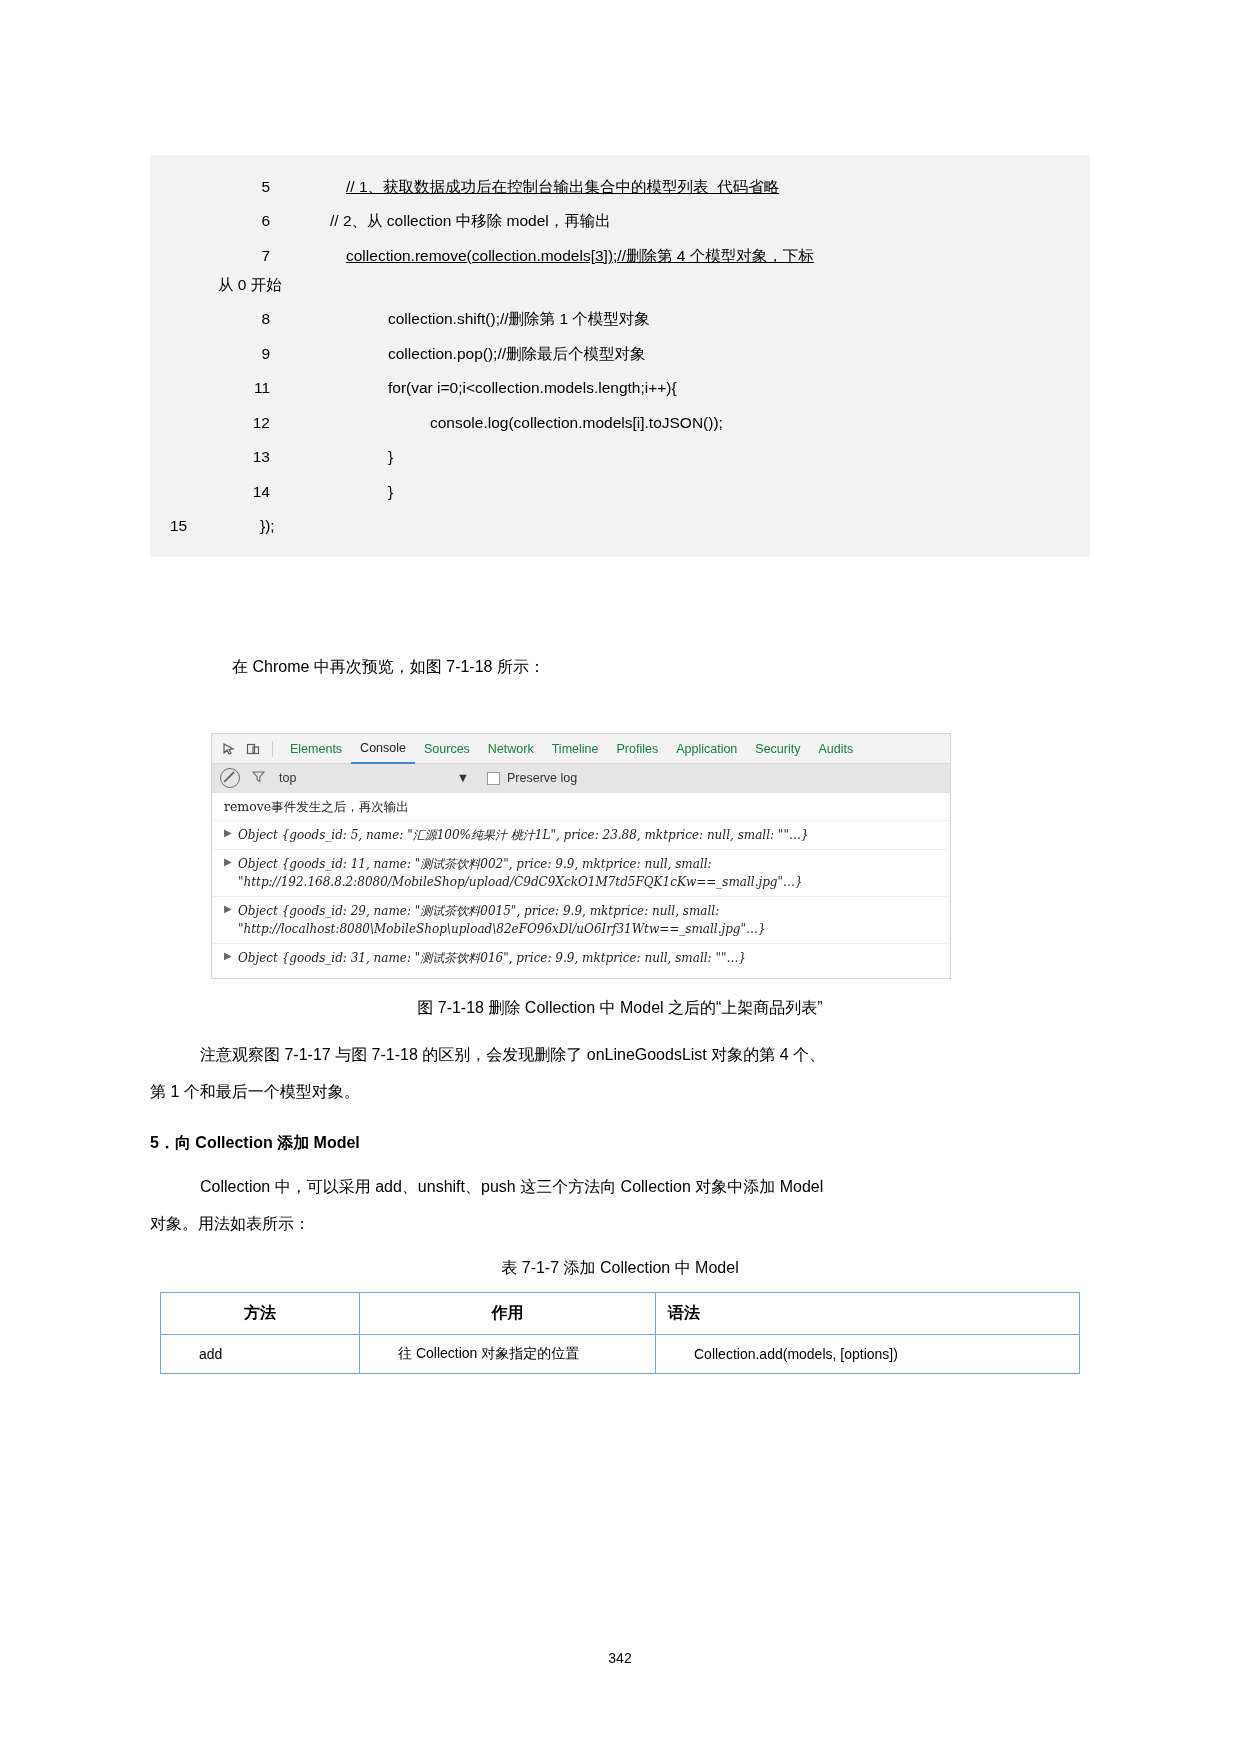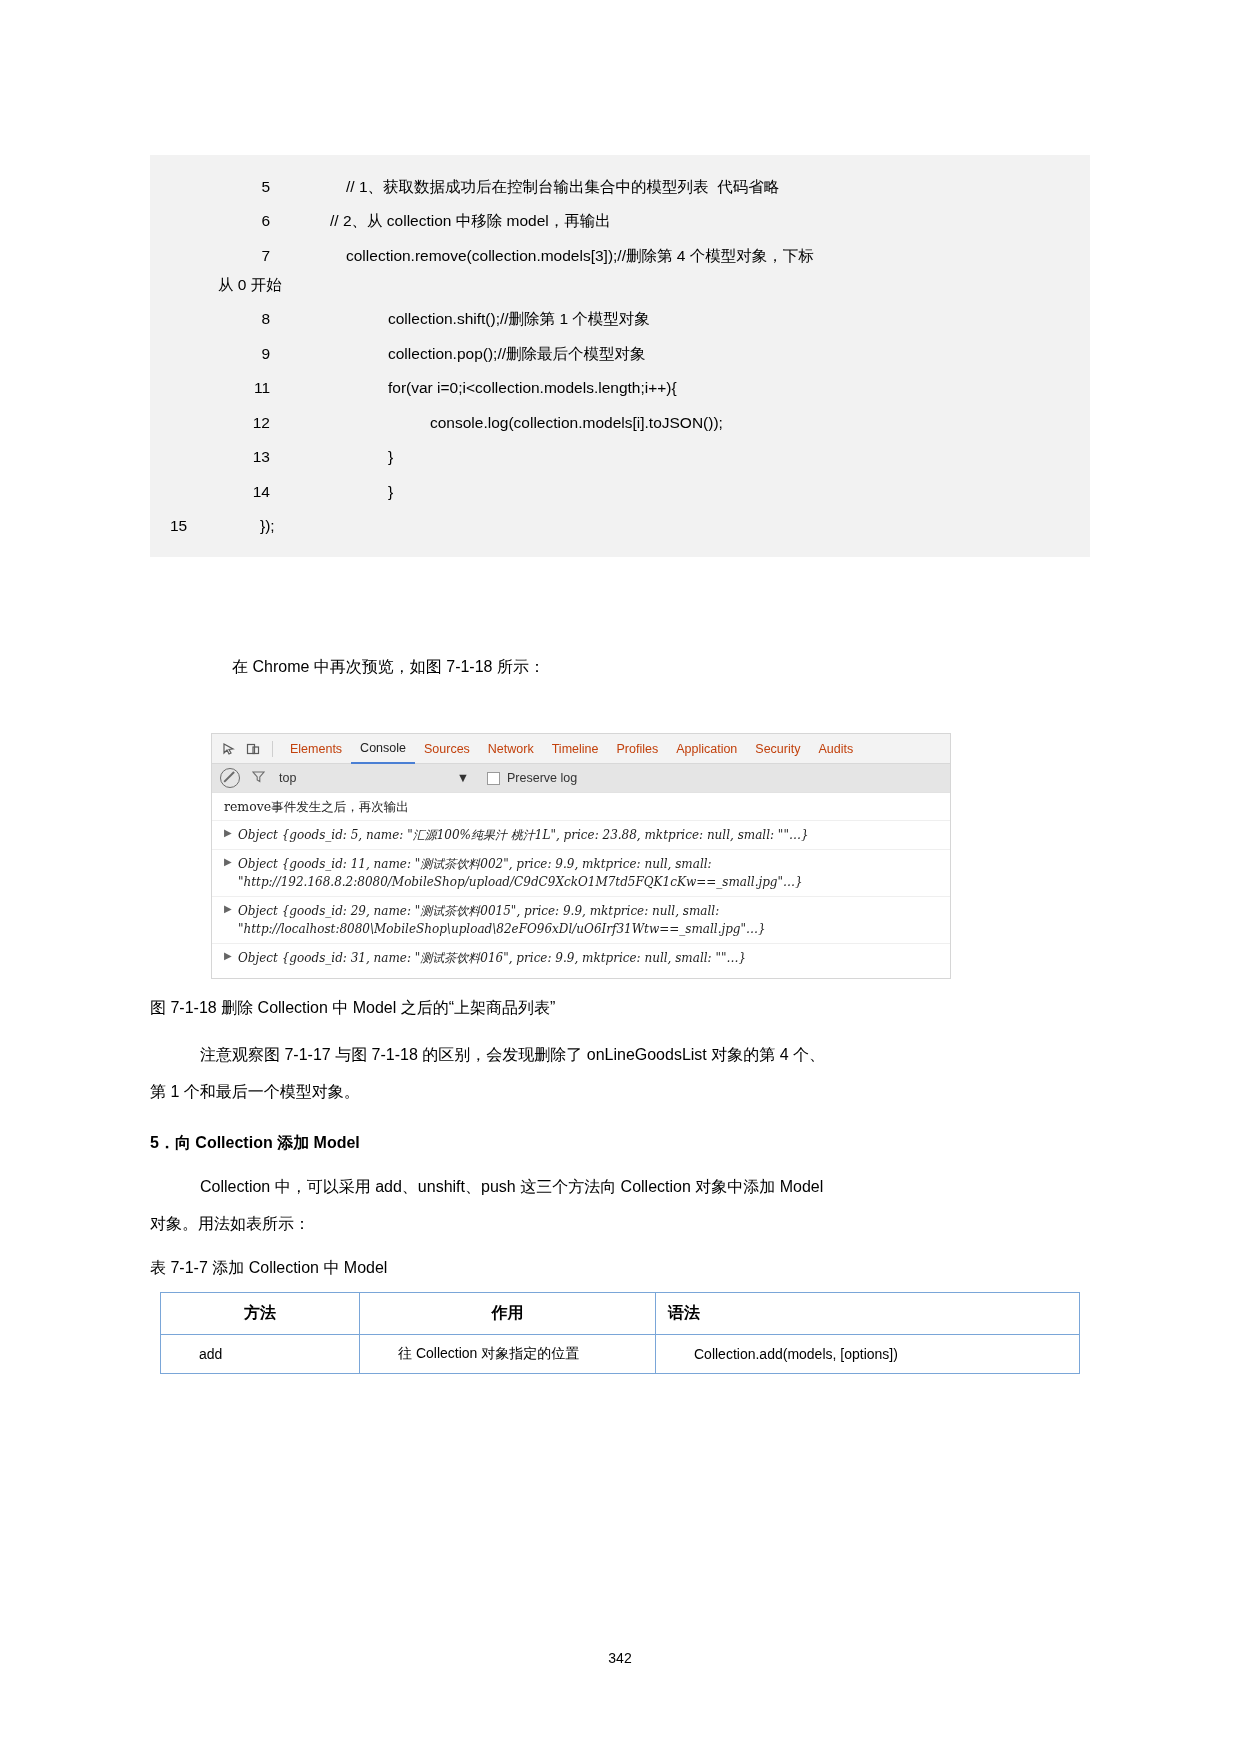--- a/index.html
+++ b/index.html
@@ -50,21 +50,21 @@
   }
   .code-text {
     flex: 1 1 auto;
     white-space: pre-wrap;
     font-size: 15.5px;
     padding-left: 28px;
   }
   .code-line.last .code-num { width: 48px; flex: 0 0 48px; text-align: left; padding-left: 20px;}
   .code-line.last .code-text { padding-left: 42px; }
   .indent1 { padding-left: 60px !important; }
-  .indent2 { padding-left: 76px !important; }
+  .indent2 { padding-left: 76px !important; text-decoration: underline; }
   .indent3 { padding-left: 118px !important; }
   .cont-line {
     padding-left: 68px;
     font-size: 15.5px;
     padding-top: 2px;
     padding-bottom: 6px;
   }
 
   
   .para {
@@ -98,21 +98,21 @@
     width: 22px; height: 20px;
     display: flex; align-items: center; justify-content: center;
     color: #5a5a5a;
     margin-right: 2px;
   }
   .dt-sep {
     width: 1px; height: 16px; background: #cfcfcf; margin: 0 8px 0 6px;
   }
   .dt-tab {
     font-size: 12.5px;
-    color: #c2410c;
+    color: #15803d;
     padding: 0 9px;
     line-height: 28px;
     white-space: nowrap;
   }
   .dt-tab.active { color: #222; border-bottom: 2px solid #4a7fd4; }
   .dt-filterbar {
     display: flex;
     align-items: center;
     height: 28px;
     background: #e5e5e5;
@@ -183,21 +183,21 @@
   .tbl .hdr.left-col { text-align: center; }
   .c1 { width: 148px; }
   .c2 { width: 245px; }
   .tbl tr.body-row td { font-size: 14px; padding-left: 38px; }
   .tbl tr.body-row td.c1 { font-size: 14px; }
 
   .caption {
     position: absolute;
     width: 940px;
     left: 150px;
-    text-align: left;
+    text-align: center;
     font-size: 16px;
   }
   .pageno {
     position: absolute;
     left: 0; right: 0;
     top: 1650px;
     text-align: center;
     font-size: 14px;
     color: #000;
   }

